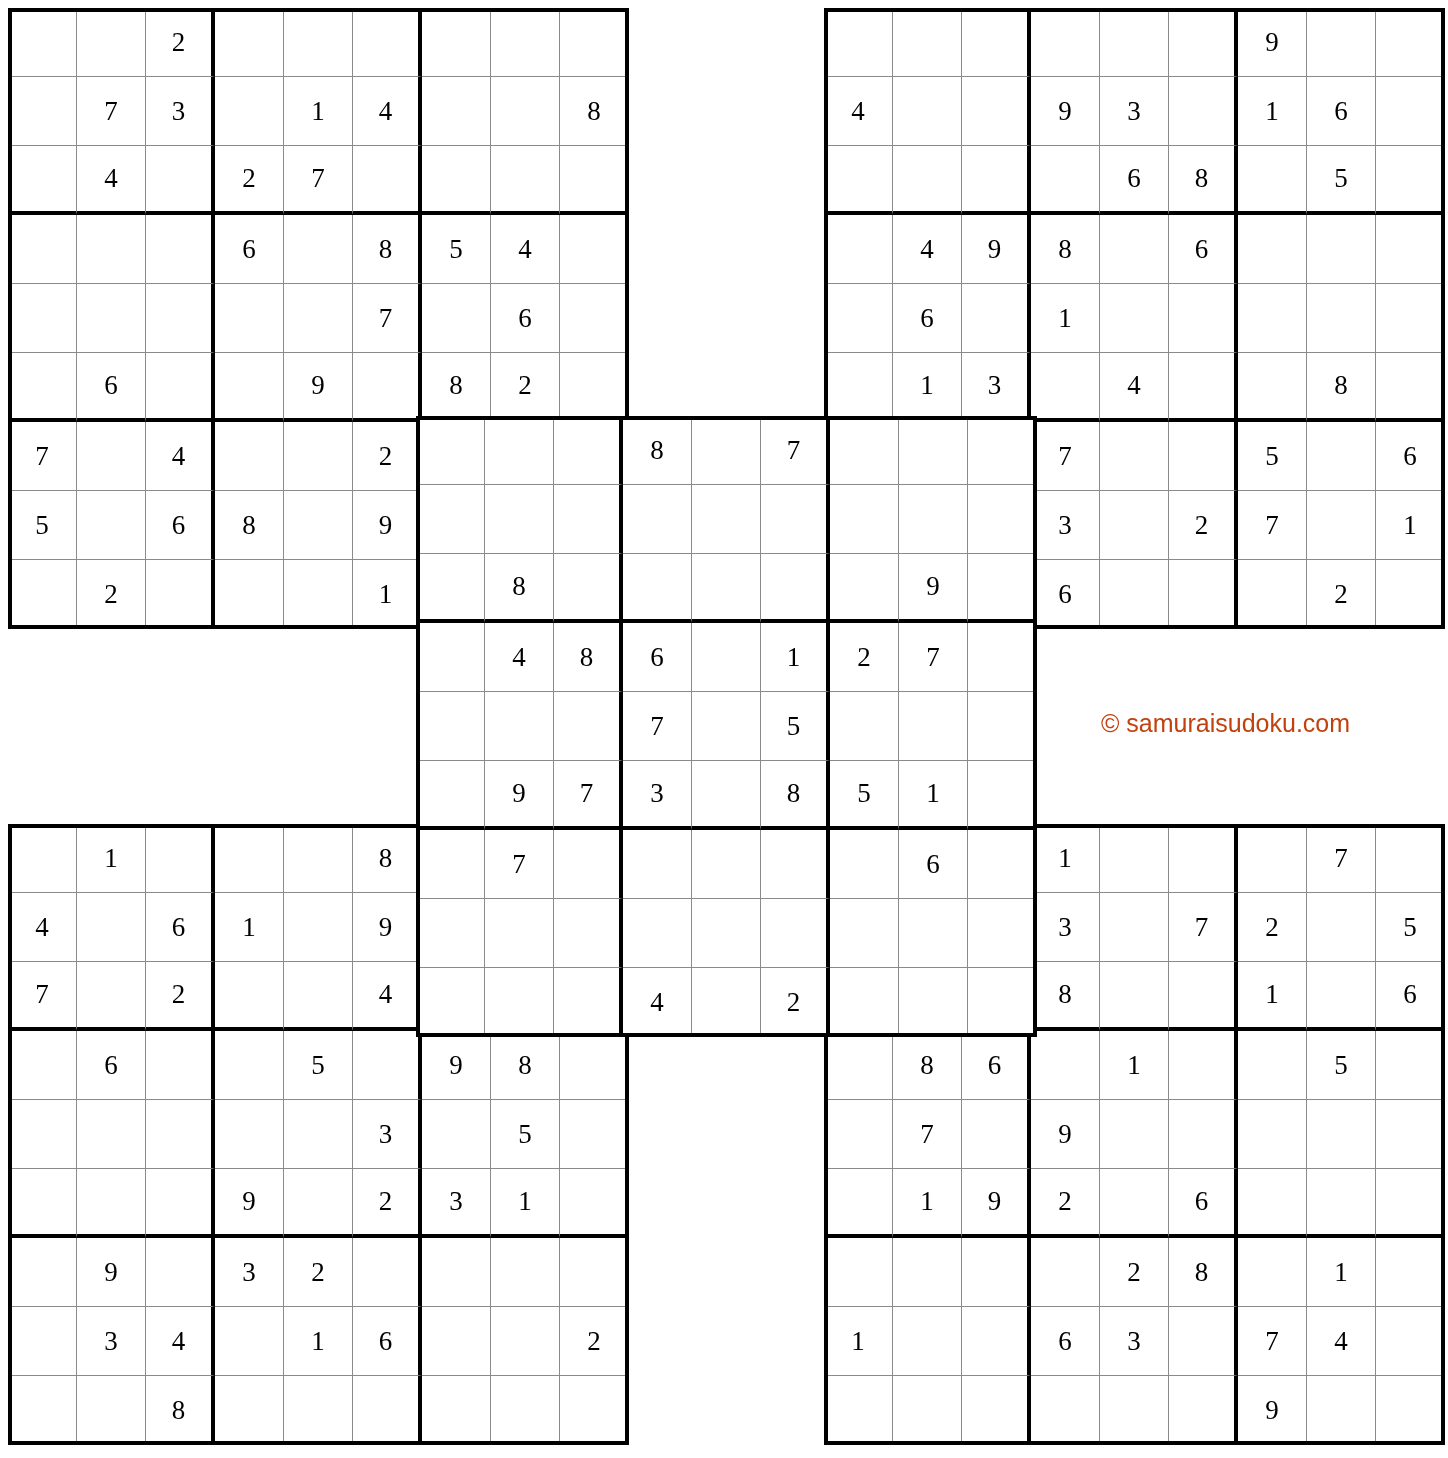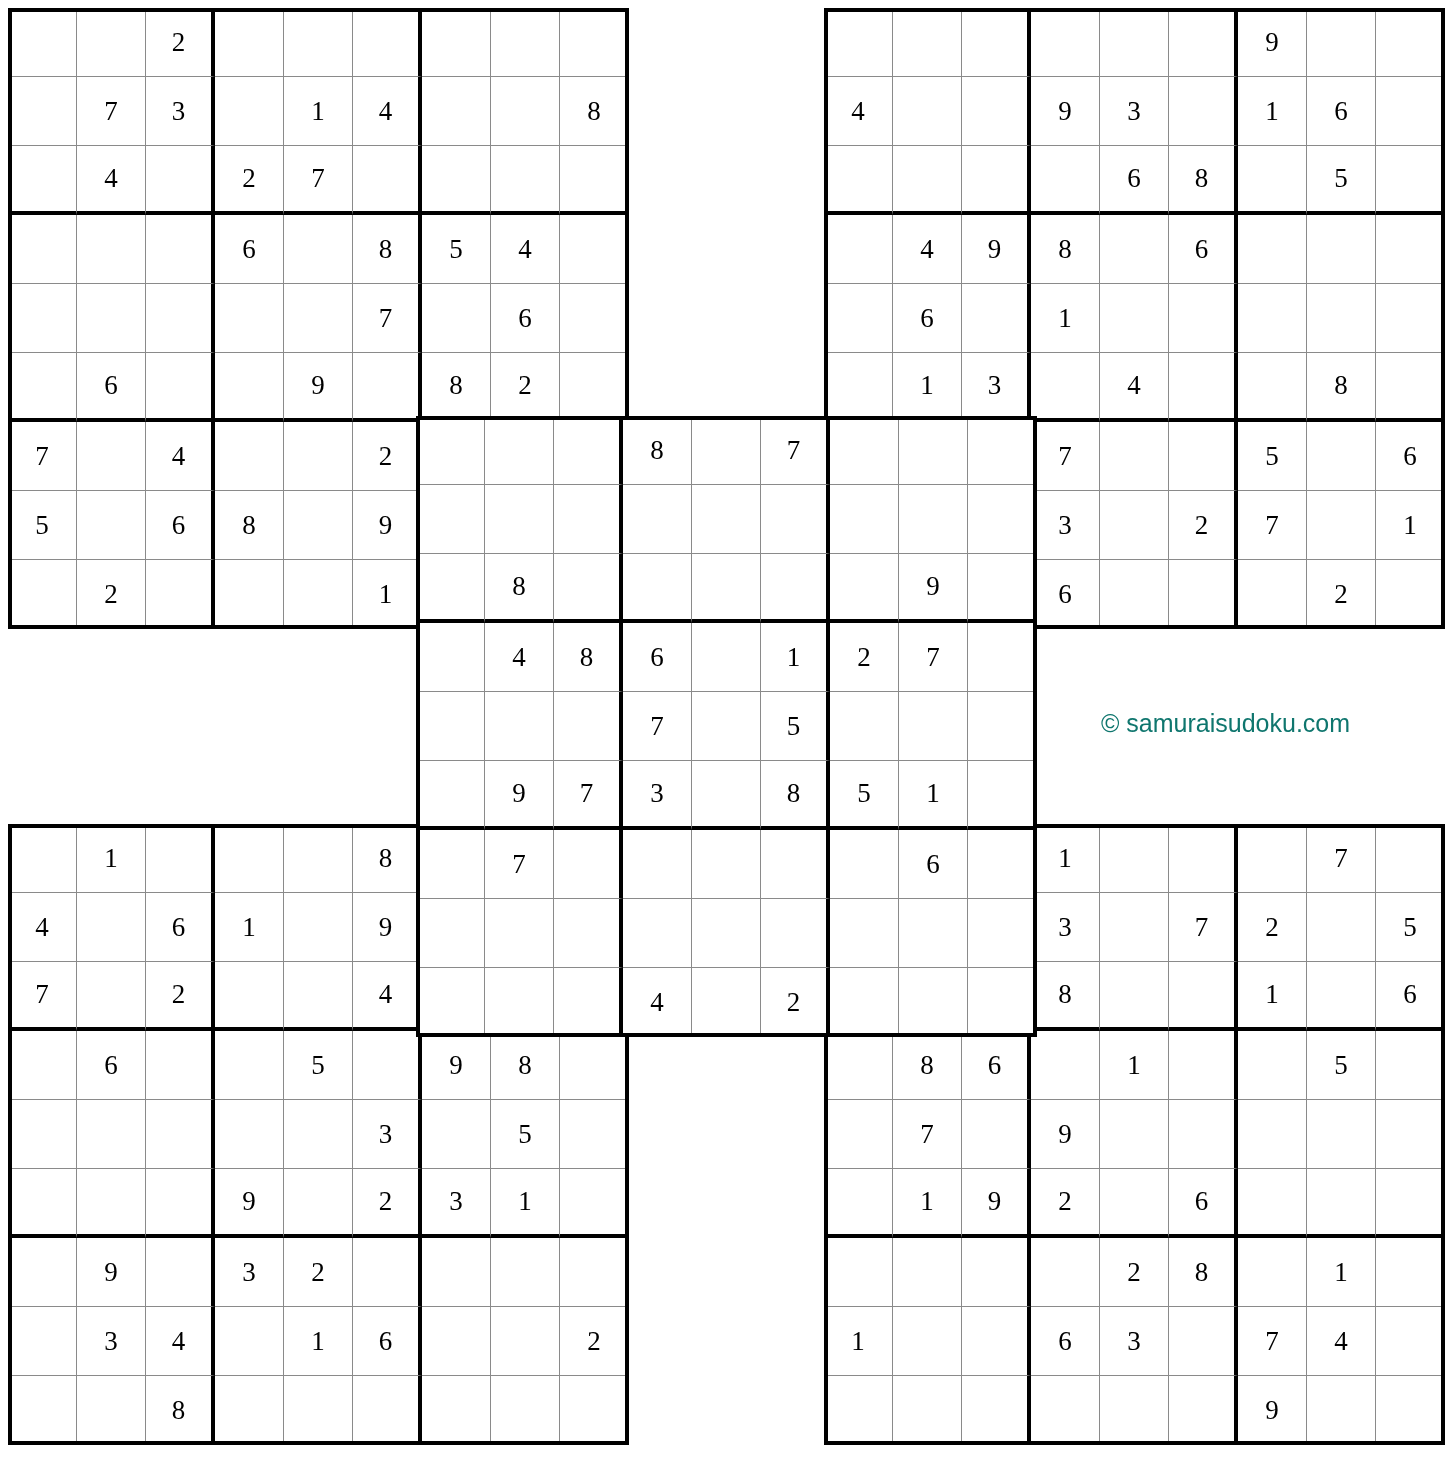--- a/index.html
+++ b/index.html
@@ -65,21 +65,21 @@
   #grid-center        { left: 416px; top: 416px; }
   #grid-bottom-left   { left: 8px;   top: 824px; }
   #grid-bottom-right  { left: 824px; top: 824px; }
 
   .credit {
     position: absolute;
     left: 1101px;
     top: 709px;
     font-family: "Liberation Sans", "DejaVu Sans", sans-serif;
     font-size: 25px;
-    color: #0f766e;
+    color: #c2410c;
     white-space: nowrap;
   }
 </style>
 </head>
 <body>
 
 <div id="samurai-board">
 
   <div class="sudoku-grid" id="grid-top-left">
       <div class="sudoku-cell"></div>

